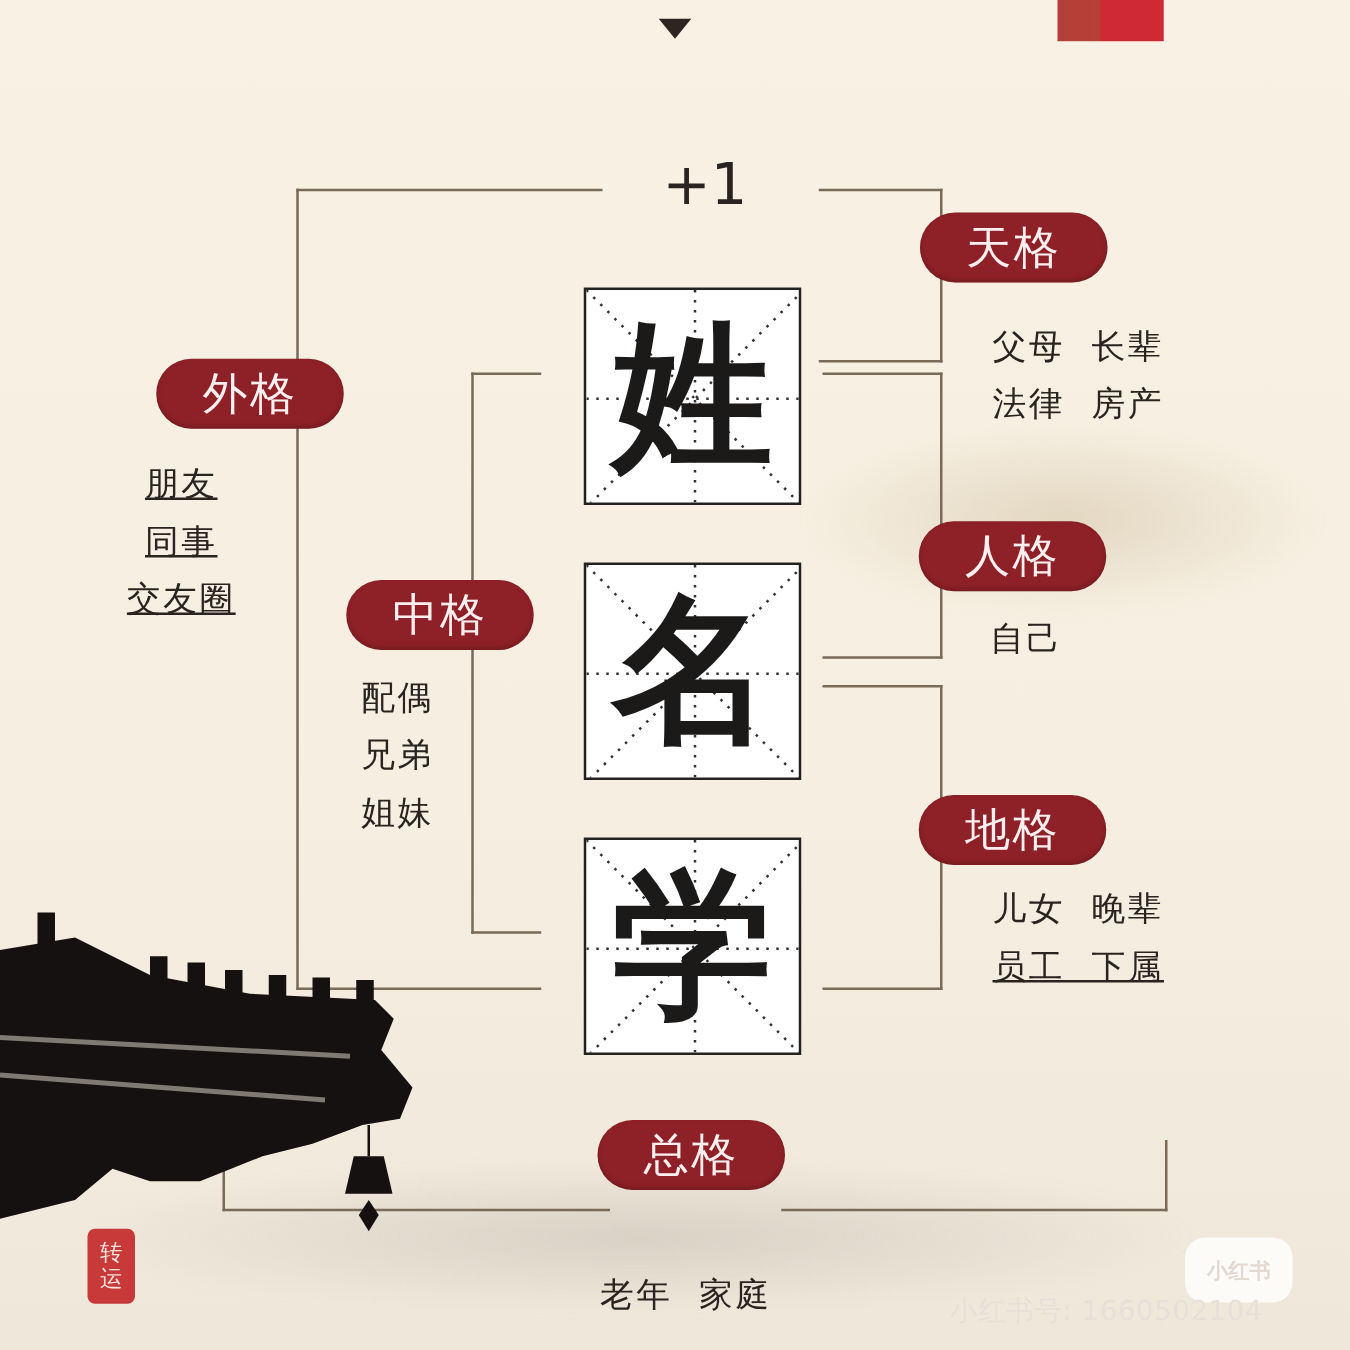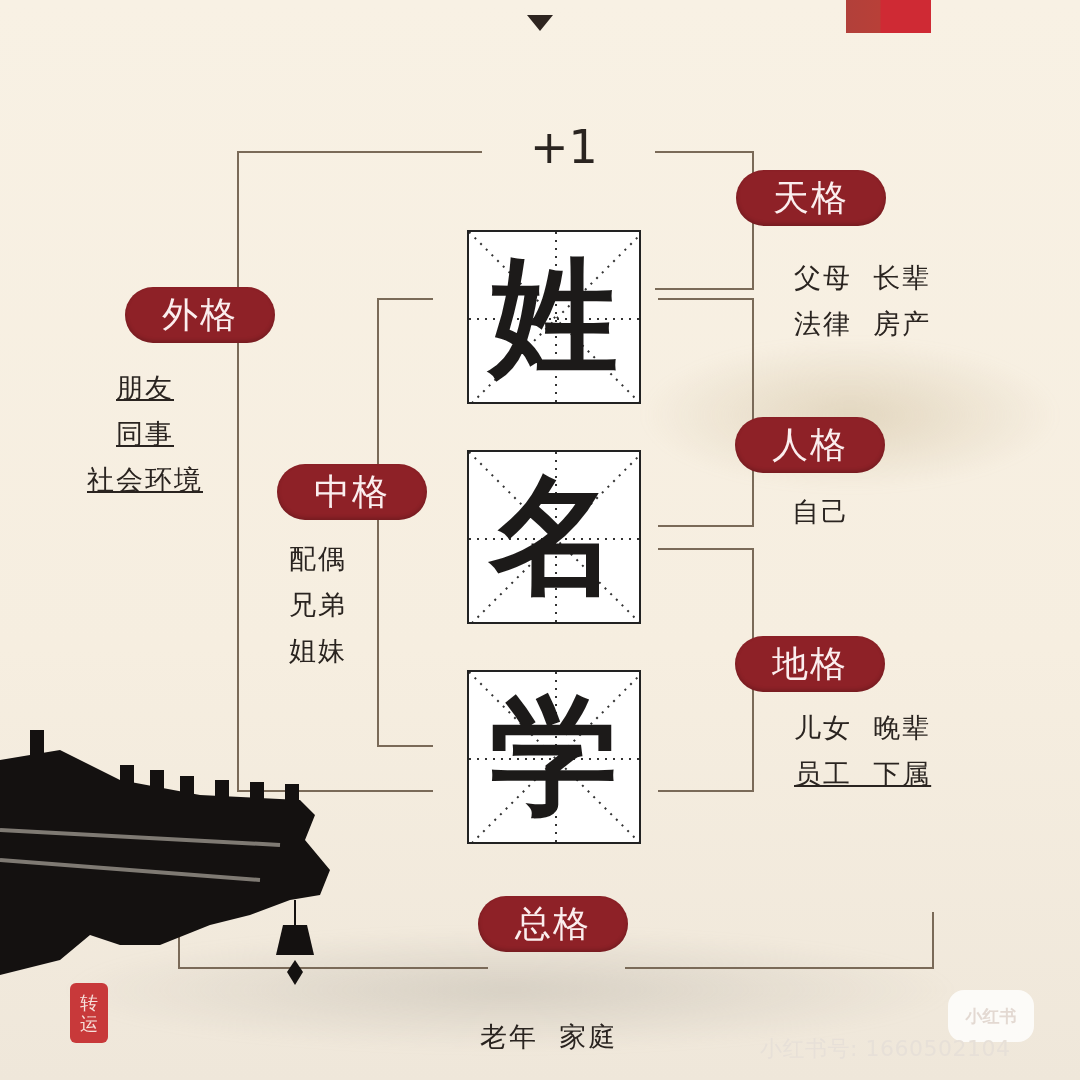--- a/index.html
+++ b/index.html
@@ -129,21 +129,21 @@
 <div class="pill" style="left:735px;top:636px;">地格</div>
 <div class="desc" style="left:794px;top:705px;">
   <div style="white-space:pre;">儿女  晚辈</div>
   <div style="white-space:pre;text-decoration:underline;">员工  下属</div>
 </div>
 
 <div class="pill" style="left:125px;top:287px;">外格</div>
 <div class="desc center" style="left:60px;top:365px;width:170px;">
   <div>朋友</div>
   <div>同事</div>
-  <div>社会环境</div>
+  <div>交友圈</div>
 </div>
 
 <div class="pill" style="left:277px;top:464px;">中格</div>
 <div class="desc" style="left:289px;top:536px;">
   <div>配偶</div>
   <div>兄弟</div>
   <div>姐妹</div>
 </div>
 
 <svg class="abs" style="left:0;top:720px;" width="350" height="360" viewBox="0 0 350 360">

